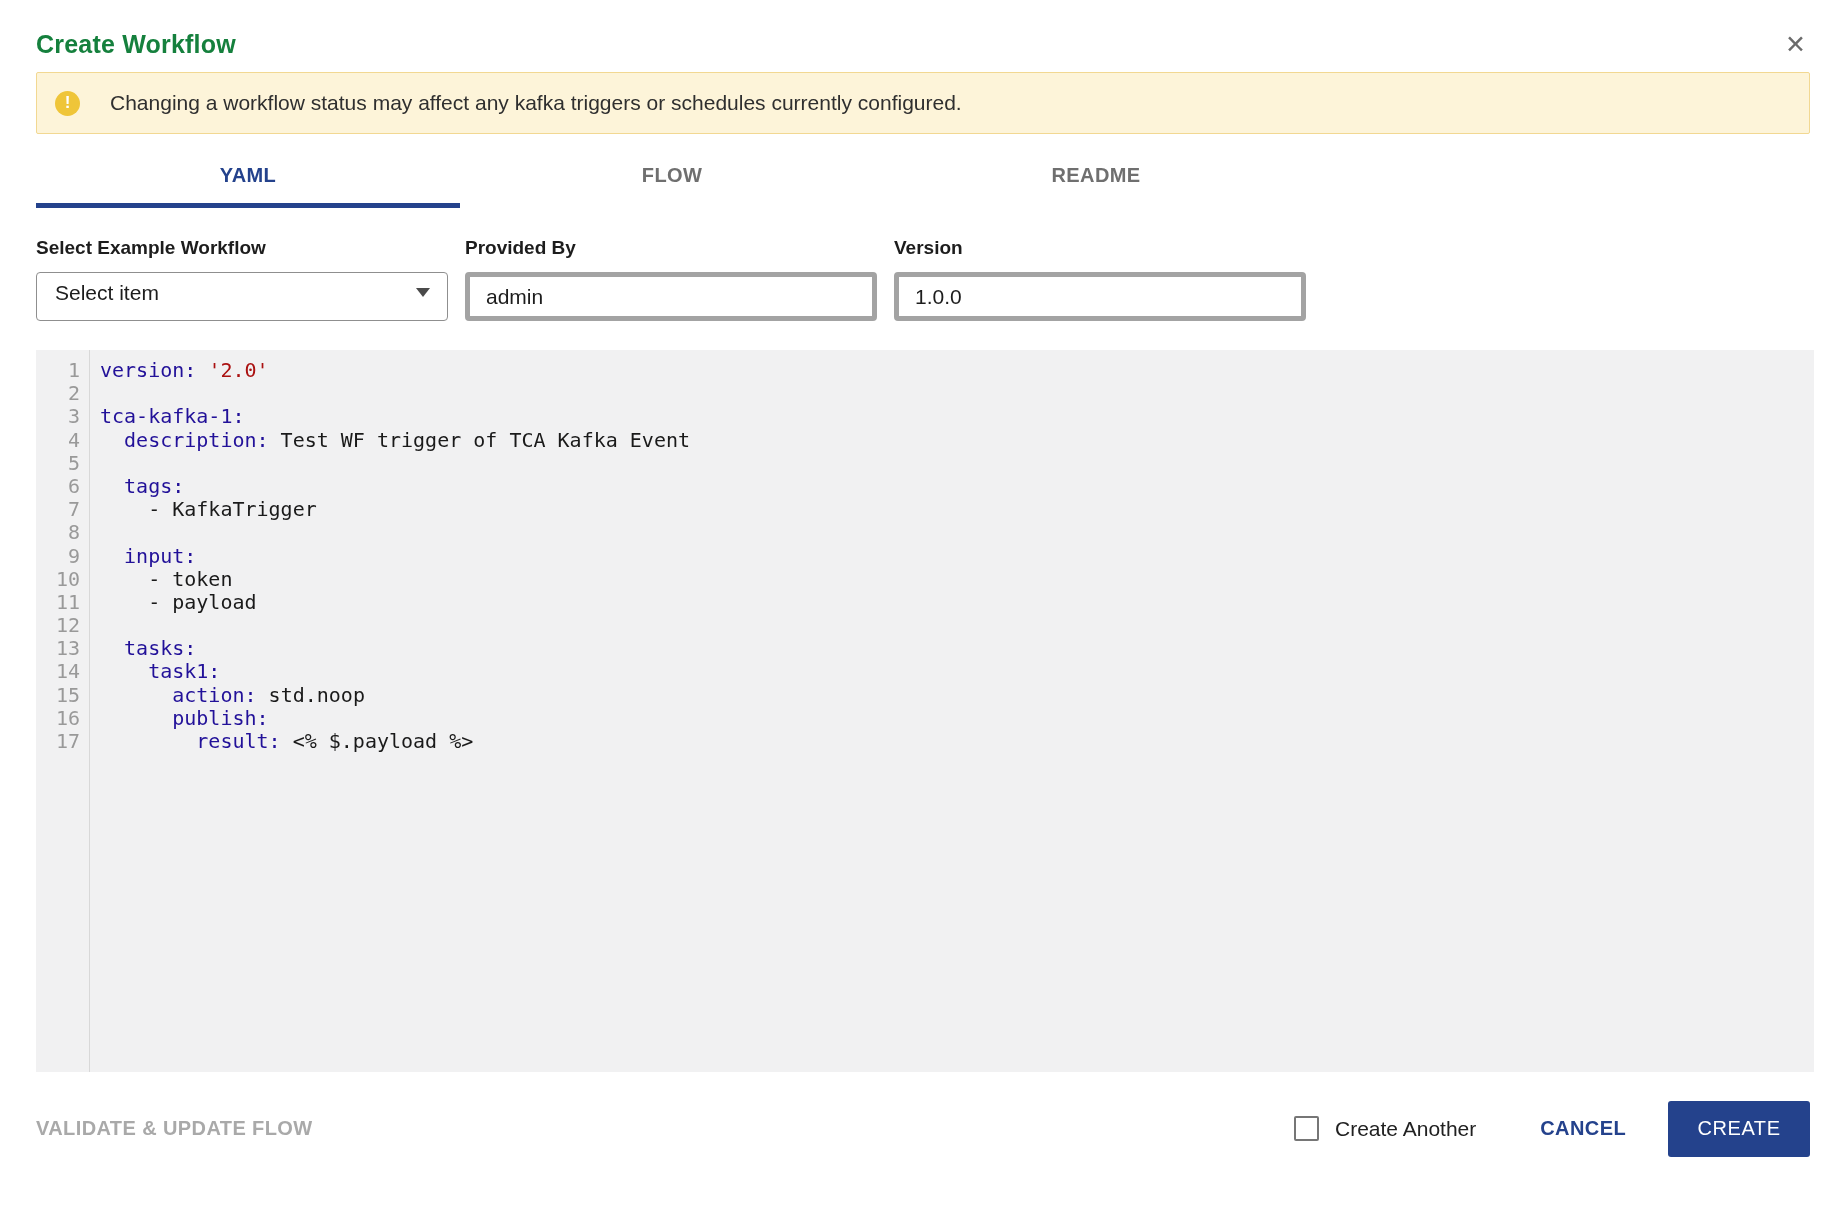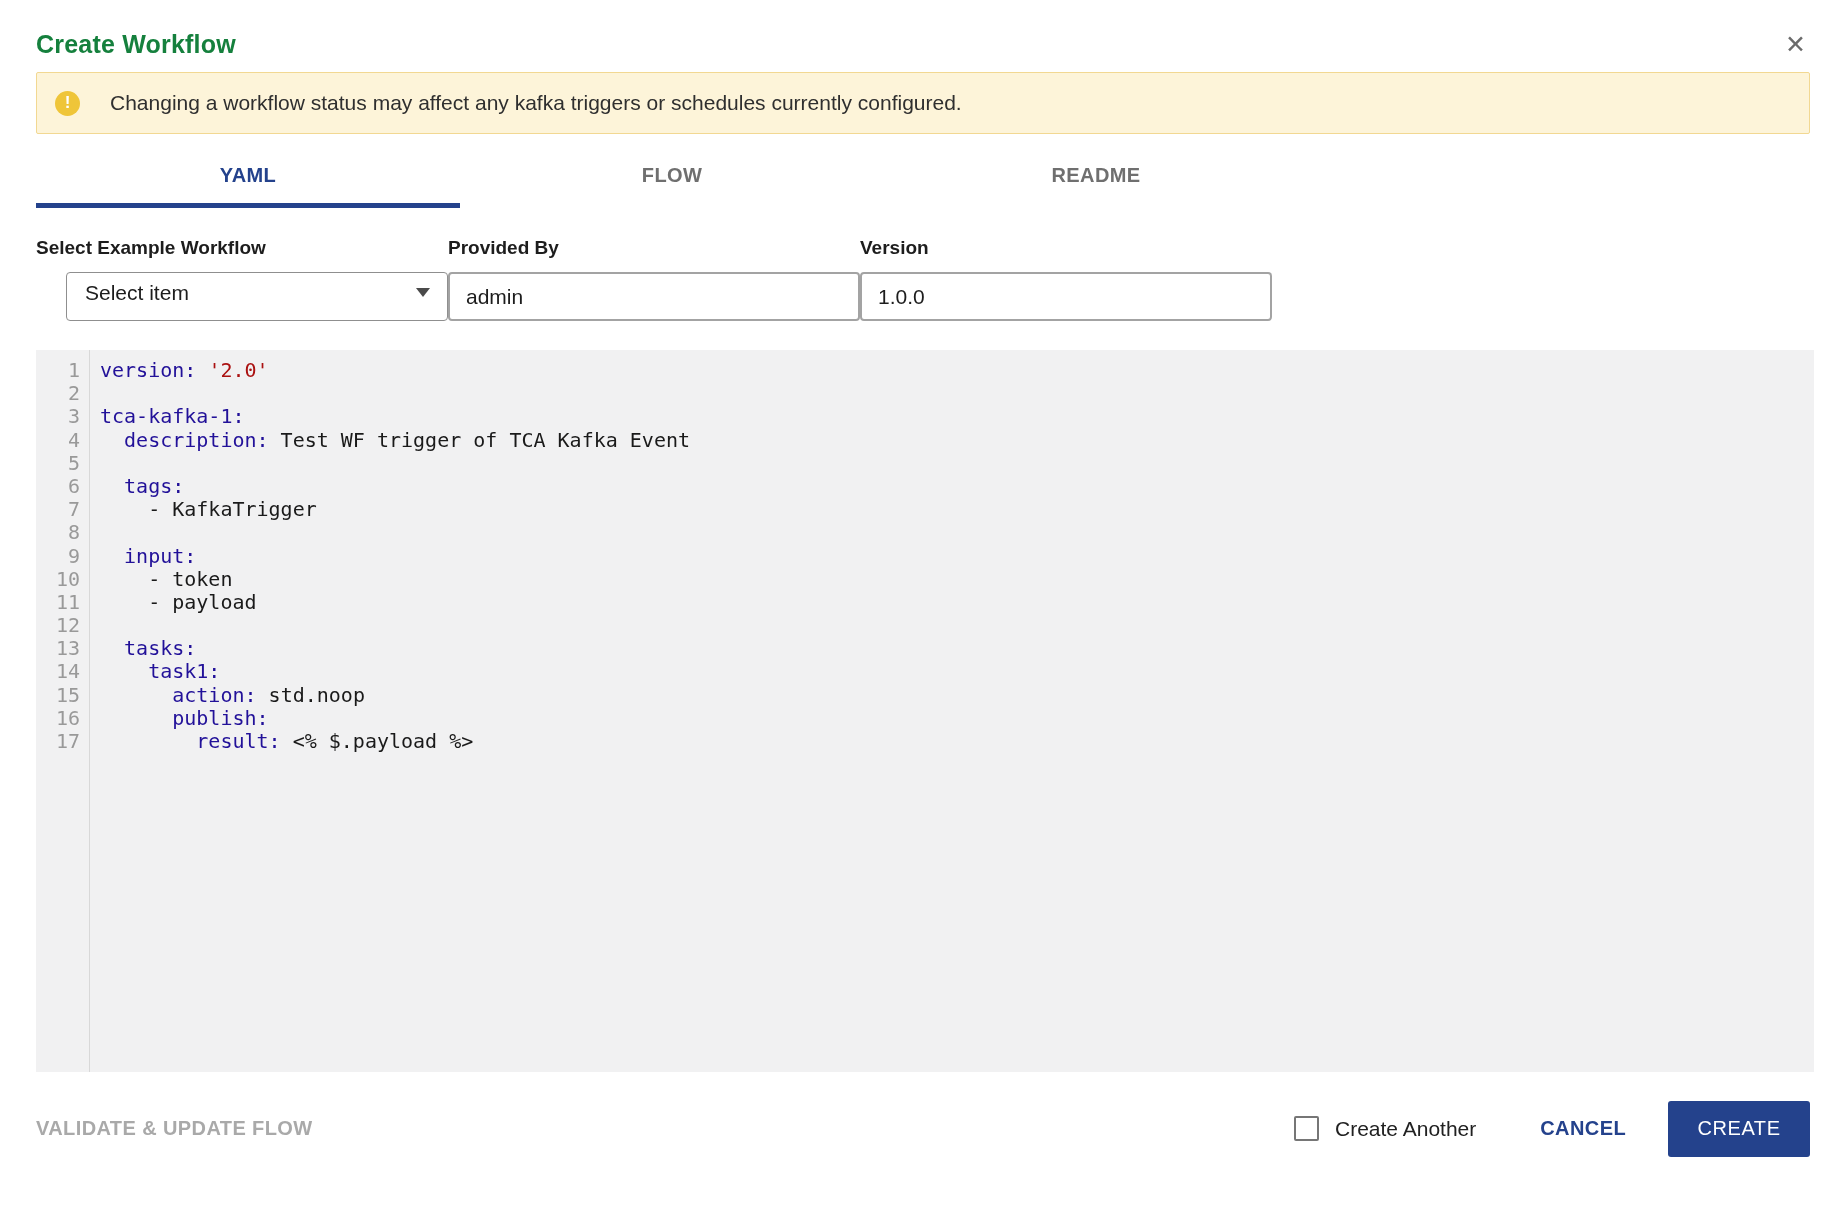--- a/index.html
+++ b/index.html
@@ -53,37 +53,37 @@
     width: 424px; height: 61px;
     display: flex; align-items: center; justify-content: center;
     font-size: 20px; font-weight: 700; letter-spacing: 0.4px;
     color: var(--tab_inactive);
     border-bottom: 5px solid transparent;
     cursor: pointer;
   }
   .tab.active { color: var(--navy); border-bottom-color: var(--navy); }
 
   
-  .form-row { margin-top: 29px; display: flex; gap: 0; }
+  .form-row { margin-top: 29px; display: flex; gap: 17px; }
   .field { width: 412px; }
   .field-label { font-size: 19px; font-weight: 700; color: #1d1d1d; margin-bottom: 13px; }
   .select {
     height: 49px; border: 1px solid #8f8f8f; border-radius: 4px;
     display: flex; align-items: center; justify-content: space-between;
     padding: 0 17px 8px 18px; font-size: 21px; color: #1d1d1d;
-    background: #fff; cursor: pointer; margin-left: 30px;
+    background: #fff; cursor: pointer;
   }
   .caret {
     width: 0; height: 0;
     border-left: 7px solid transparent; border-right: 7px solid transparent;
     border-top: 9px solid #4a4a4a;
   }
   .text-input {
     width: 100%; height: 49px;
-    border: 2px solid #a3a3a3; border-radius: 4px;
+    border: 5px solid #a3a3a3; border-radius: 4px;
     padding: 0 16px; font-size: 21px; color: #1d1d1d;
     font-family: "Liberation Sans", sans-serif;
     outline: none; background: #fff;
   }
 
   
   .editor {
     margin-top: 29px; height: 722px; width: 1778px;
     background: var(--editor_bg);
     position: relative; overflow: hidden;

